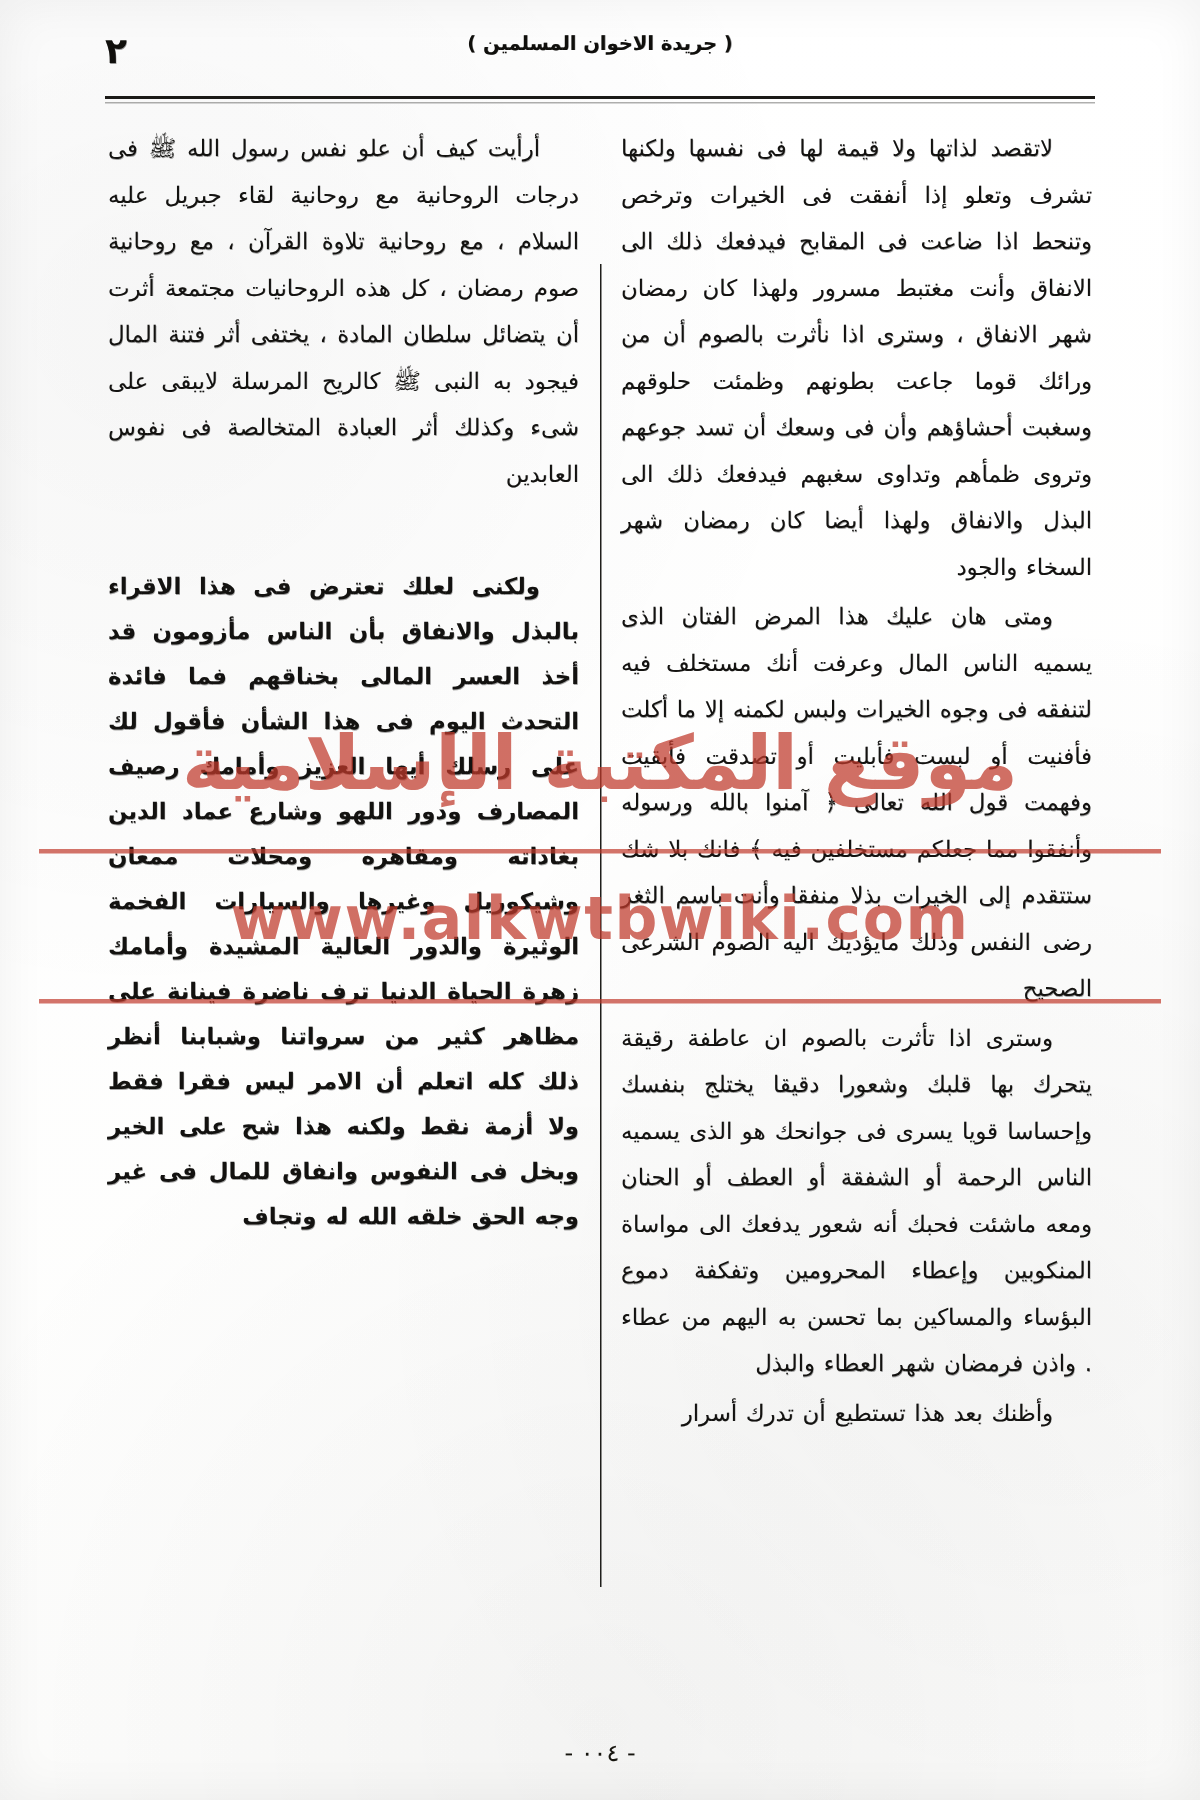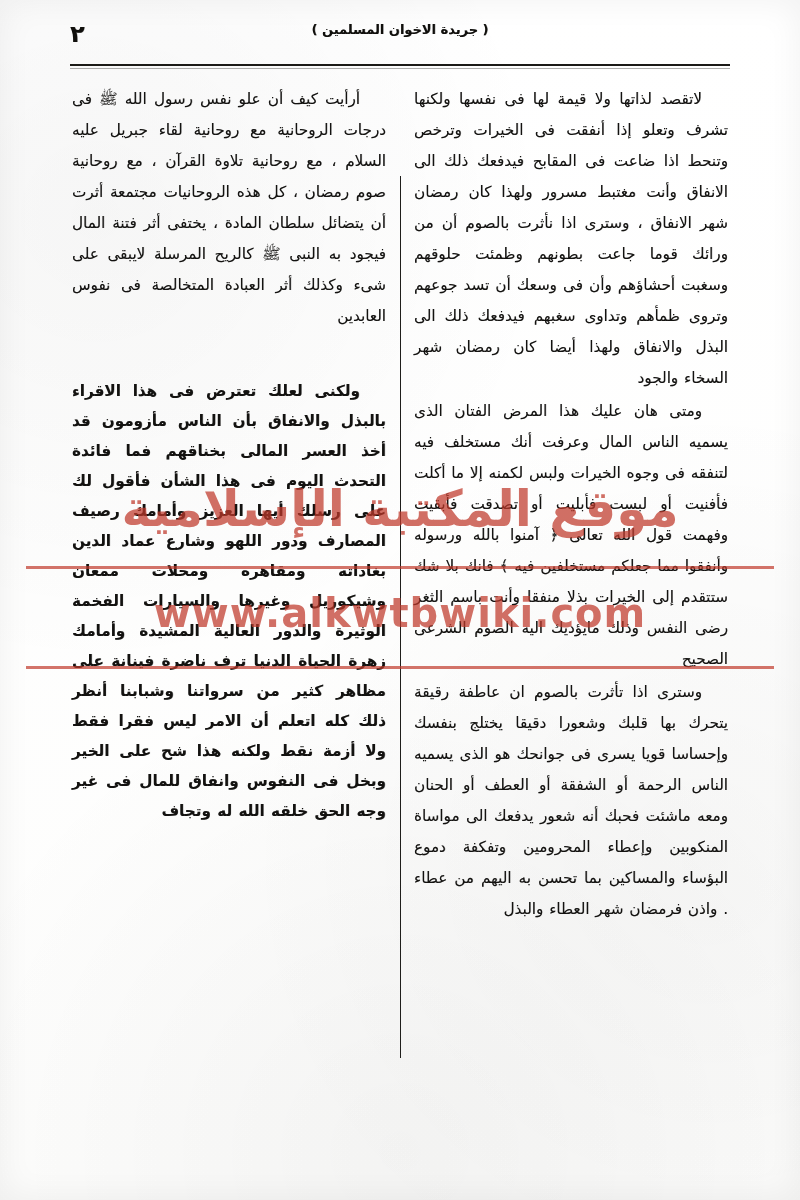--- a/index.html
+++ b/index.html
@@ -193,33 +193,35 @@
     <div class="header-rule"></div>
     <div class="header-rule2"></div>
   </div>
 
   <div class="columns">
 
     <div class="col col-left">
       <p class="para indent">لاتقصد لذاتها ولا قيمة لها فى نفسها ولكنها تشرف وتعلو إذا أنفقت فى الخيرات وترخص وتنحط اذا ضاعت فى المقابح فيدفعك ذلك الى الانفاق وأنت مغتبط مسرور ولهذا كان رمضان شهر الانفاق ، وسترى اذا نأثرت بالصوم أن من ورائك قوما جاعت بطونهم وظمئت حلوقهم وسغبت أحشاؤهم وأن فى وسعك أن تسد جوعهم وتروى ظمأهم وتداوى سغبهم فيدفعك ذلك الى البذل والانفاق ولهذا أيضا كان رمضان شهر السخاء والجود</p>
       <p class="para indent">ومتى هان عليك هذا المرض الفتان الذى يسميه الناس المال وعرفت أنك مستخلف فيه لتنفقه فى وجوه الخيرات ولبس لكمنه إلا ما أكلت فأفنيت أو لبست فأبليت أو تصدقت فأبقيت وفهمت قول الله تعالى ﴿ آمنوا بالله ورسوله وأنفقوا مما جعلكم مستخلفين فيه ﴾ فانك بلا شك ستتقدم إلى الخيرات بذلا منفقا وأنت باسم الثغر رضى النفس وذلك مايؤديك اليه الصوم الشرعى الصحيح</p>
       <p class="para indent">وسترى اذا تأثرت بالصوم ان عاطفة رقيقة يتحرك بها قلبك وشعورا دقيقا يختلج بنفسك وإحساسا قويا يسرى فى جوانحك هو الذى يسميه الناس الرحمة أو الشفقة أو العطف أو الحنان ومعه ماشئت فحبك أنه شعور يدفعك الى مواساة المنكوبين وإعطاء المحرومين وتفكفة دموع البؤساء والمساكين بما تحسن به اليهم من عطاء . واذن فرمضان شهر العطاء والبذل</p>
+      <p class="para indent">وأظنك بعد هذا تستطيع أن تدرك أسرار</p>
     </div>
 
     <div class="col-divider"></div>
 
     <div class="col col-right">
       <p class="para indent">أرأيت كيف أن علو نفس رسول الله ﷺ فى درجات الروحانية مع روحانية لقاء جبريل عليه السلام ، مع روحانية تلاوة القرآن ، مع روحانية صوم رمضان ، كل هذه الروحانيات مجتمعة أثرت أن يتضائل سلطان المادة ، يختفى أثر فتنة المال فيجود به النبى ﷺ كالريح المرسلة لايبقى على شىء وكذلك أثر العبادة المتخالصة فى نفوس العابدين</p>
       <p class="para indent heavy tight">ولكنى لعلك تعترض فى هذا الاقراء بالبذل والانفاق بأن الناس مأزومون قد أخذ العسر المالى بخناقهم فما فائدة التحدث اليوم فى هذا الشأن فأقول لك على رسلك أيها العزيز وأمامك رصيف المصارف ودور اللهو وشارع عماد الدين بغاداته ومقاهره ومحلات ممعان وشيكوريل وغيرها والسيارات الفخمة الوثيرة والدور العالية المشيدة وأمامك زهرة الحياة الدنيا ترف ناضرة فينانة على مظاهر كثير من سرواتنا وشبابنا أنظر ذلك كله اتعلم أن الامر ليس فقرا فقط ولا أزمة نقط ولكنه هذا شح على الخير وبخل فى النفوس وانفاق للمال فى غير وجه الحق خلقه الله له وتجاف</p>
     </div>
 
   </div>
 
   <div class="watermark">
     <div class="wm-rule top"></div>
     <div class="wm-line wm-ar">موقع المكتبة الإسلامية</div>
     <div class="wm-line wm-en">www.alkwtbwiki.com</div>
     <div class="wm-rule bottom"></div>
   </div>
 
+  <div class="footer">- ٠٠٤ -</div>
 
   <div class="edge"></div>
 </div>
 
 </body></html>

